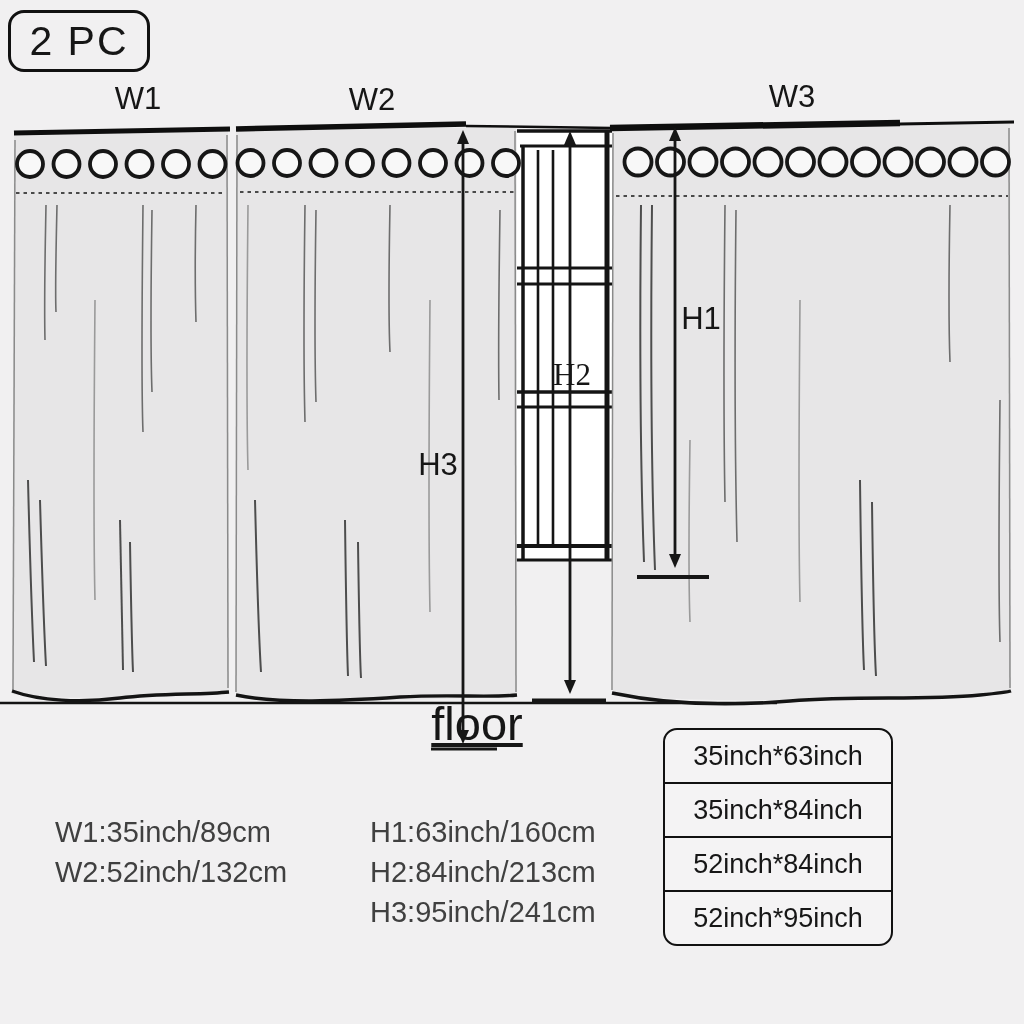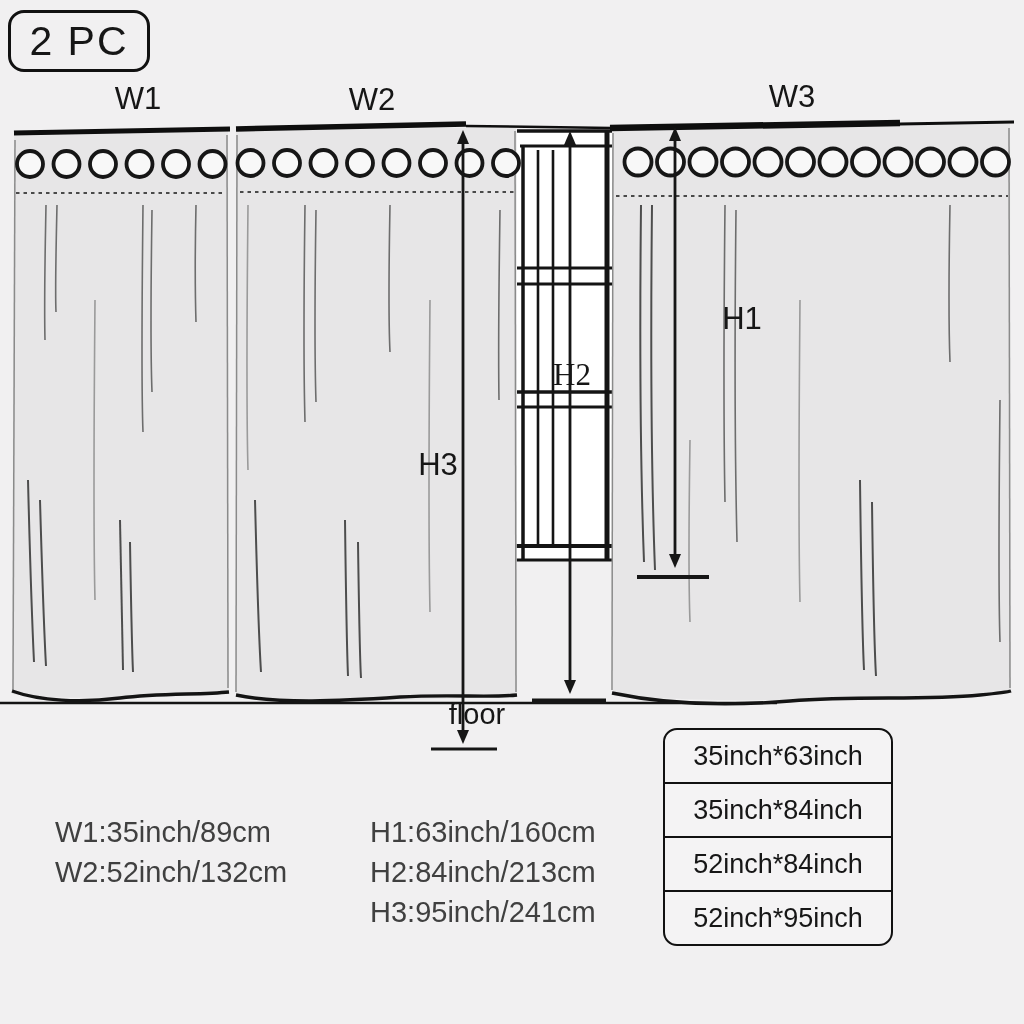--- a/index.html
+++ b/index.html
@@ -18,21 +18,21 @@
     border:3.5px solid #111;border-radius:16px;
     display:flex;align-items:center;justify-content:center;
     font-size:41px;font-weight:500;letter-spacing:2px;
     background:#f1f0f1;
   }
 
   .label{
     position:absolute;transform:translateX(-50%);
     font-size:31px;line-height:1;white-space:nowrap;color:#161616;
   }
-  .label.floor{font-size:29px;}
+  .label.floor{font-size:47px;text-decoration:underline;}
 
   .specs{
     position:absolute;top:812px;
     font-size:29px;line-height:40px;white-space:nowrap;color:#404040;
   }
   .specs.widths{left:55px;}
   .specs.heights{left:370px;}
 
   .size-table{
     position:absolute;left:663px;top:728px;width:226px;
@@ -192,21 +192,21 @@
       <path d="M637,577 H709" stroke-width="4" fill="none"></path>
     </g>
   </svg>
 
   <div class="badge">2 PC</div>
 
   <div class="label" style="left:138px;top:83px;">W1</div>
   <div class="label" style="left:372px;top:84px;">W2</div>
   <div class="label" style="left:792px;top:81px;text-align:center;">W3</div>
 
-  <div class="label" style="left:742px;top:303px;">H1</div>
+  <div class="label" style="left:701px;top:303px;">H1</div>
   <div class="label" style="left:572px;top:359px;font-family:Liberation Serif, serif;">H2</div>
   <div class="label" style="left:438px;top:449px;">H3</div>
 
   <div class="label floor" style="left:477px;top:700px;">floor</div>
 
   <div class="specs widths">
     <div>W1:35inch/89cm</div>
     <div>W2:52inch/132cm</div>
   </div>
 

